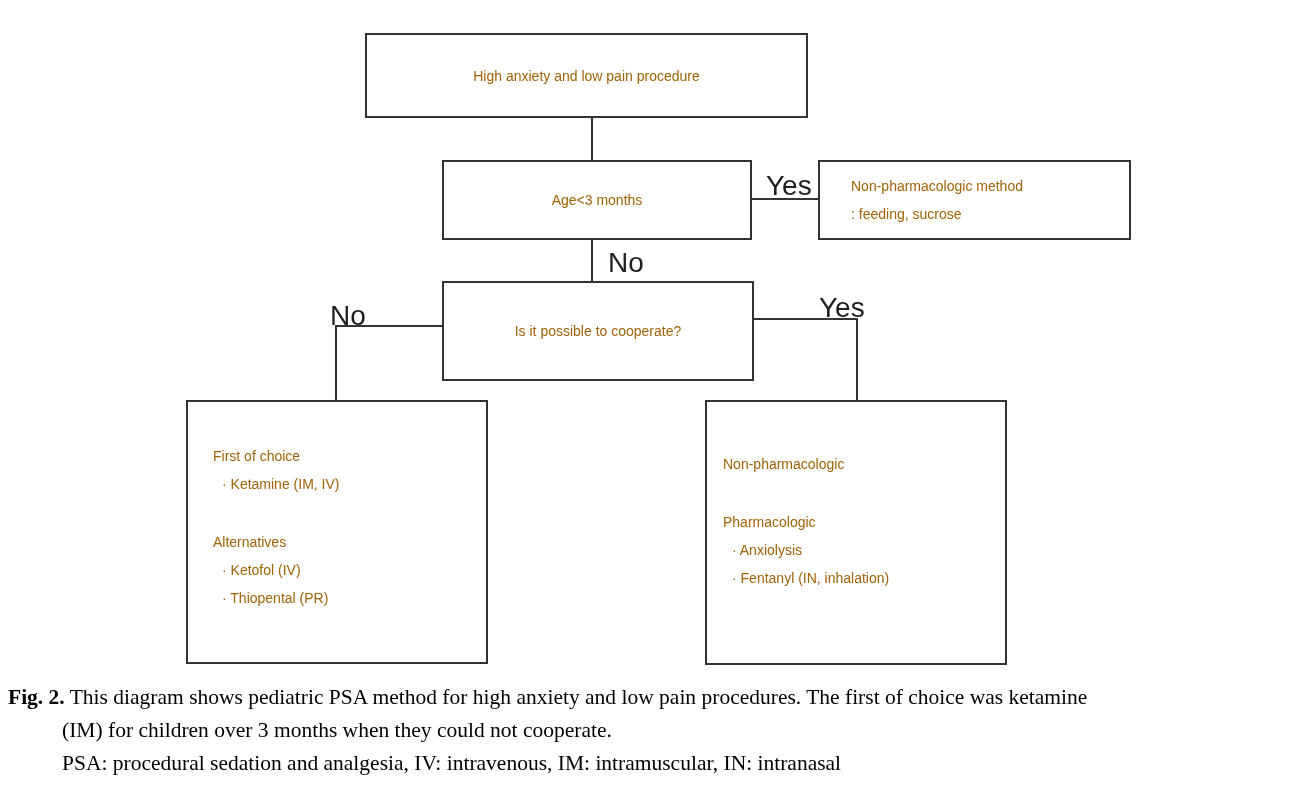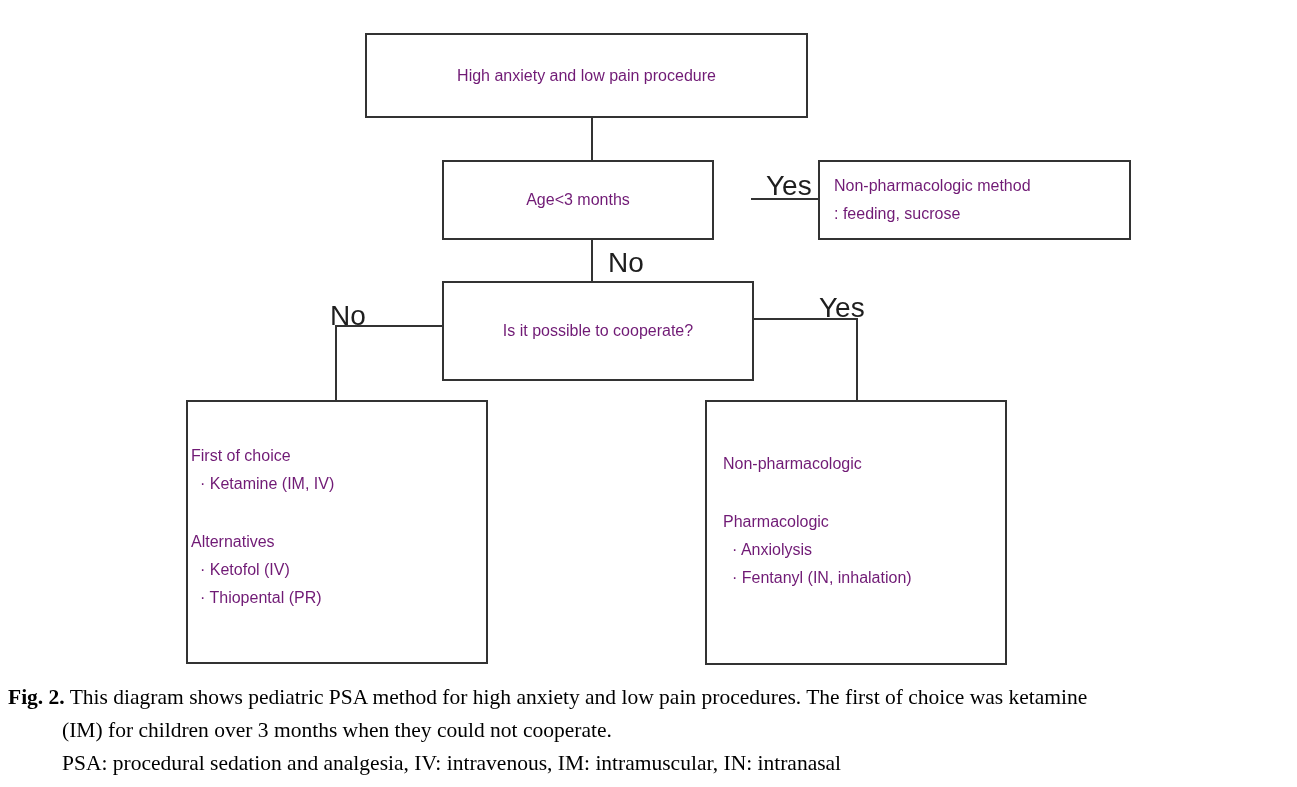--- a/index.html
+++ b/index.html
@@ -14,22 +14,22 @@
     background: #ffffff;
     overflow: hidden;
     font-family: "Liberation Sans", sans-serif;
     color: #1e1e1e;
   }
   .box {
     position: absolute;
     box-sizing: border-box;
     border: 2px solid #333333;
     background: #ffffff;
-    font-size: 16px;
-    color: #701a75;
+    font-size: 14px;
+    color: #a16207;
   }
   .box.center {
     display: flex;
     align-items: center;
     justify-content: center;
     text-align: center;
   }
   .box.leftalign {
     display: flex;
     flex-direction: column;
@@ -89,34 +89,34 @@
 
   <div class="edge-label" style="left:766px; top:170px;">Yes</div>
   <div class="edge-label" style="left:608px; top:247px;">No</div>
   <div class="edge-label" style="left:330px; top:300px;">No</div>
   <div class="edge-label" style="left:819px; top:292px;">Yes</div>
 
   <div class="box center" style="left:365px; top:33px; width:443px; height:85px;">
     <span>High anxiety and low pain procedure</span>
   </div>
 
-  <div class="box center" style="left:442px; top:160px; width:272px; height:80px;">
+  <div class="box center" style="left:442px; top:160px; width:310px; height:80px;">
     <span>Age&lt;3 months</span>
   </div>
 
-  <div class="box leftalign" style="left:818px; top:160px; width:313px; height:80px; padding-left:14px;">
+  <div class="box leftalign" style="left:818px; top:160px; width:313px; height:80px; padding-left:31px;">
     <div class="bl">Non-pharmacologic method</div>
     <div class="bl">: feeding, sucrose</div>
   </div>
 
   <div class="box center" style="left:442px; top:281px; width:312px; height:100px;">
     <span>Is it possible to cooperate?</span>
   </div>
 
-  <div class="box" style="left:186px; top:400px; width:302px; height:264px; padding:40px 0 0 3px;">
+  <div class="box" style="left:186px; top:400px; width:302px; height:264px; padding:40px 0 0 25px;">
     <div class="bl">First of choice</div>
     <div class="bl ind">· Ketamine (IM, IV)</div>
     <div class="gap"></div>
     <div class="bl">Alternatives</div>
     <div class="bl ind">· Ketofol (IV)</div>
     <div class="bl ind">· Thiopental (PR)</div>
   </div>
 
   <div class="box" style="left:705px; top:400px; width:302px; height:265px; padding:48px 0 0 16px;">
     <div class="bl">Non-pharmacologic</div>

